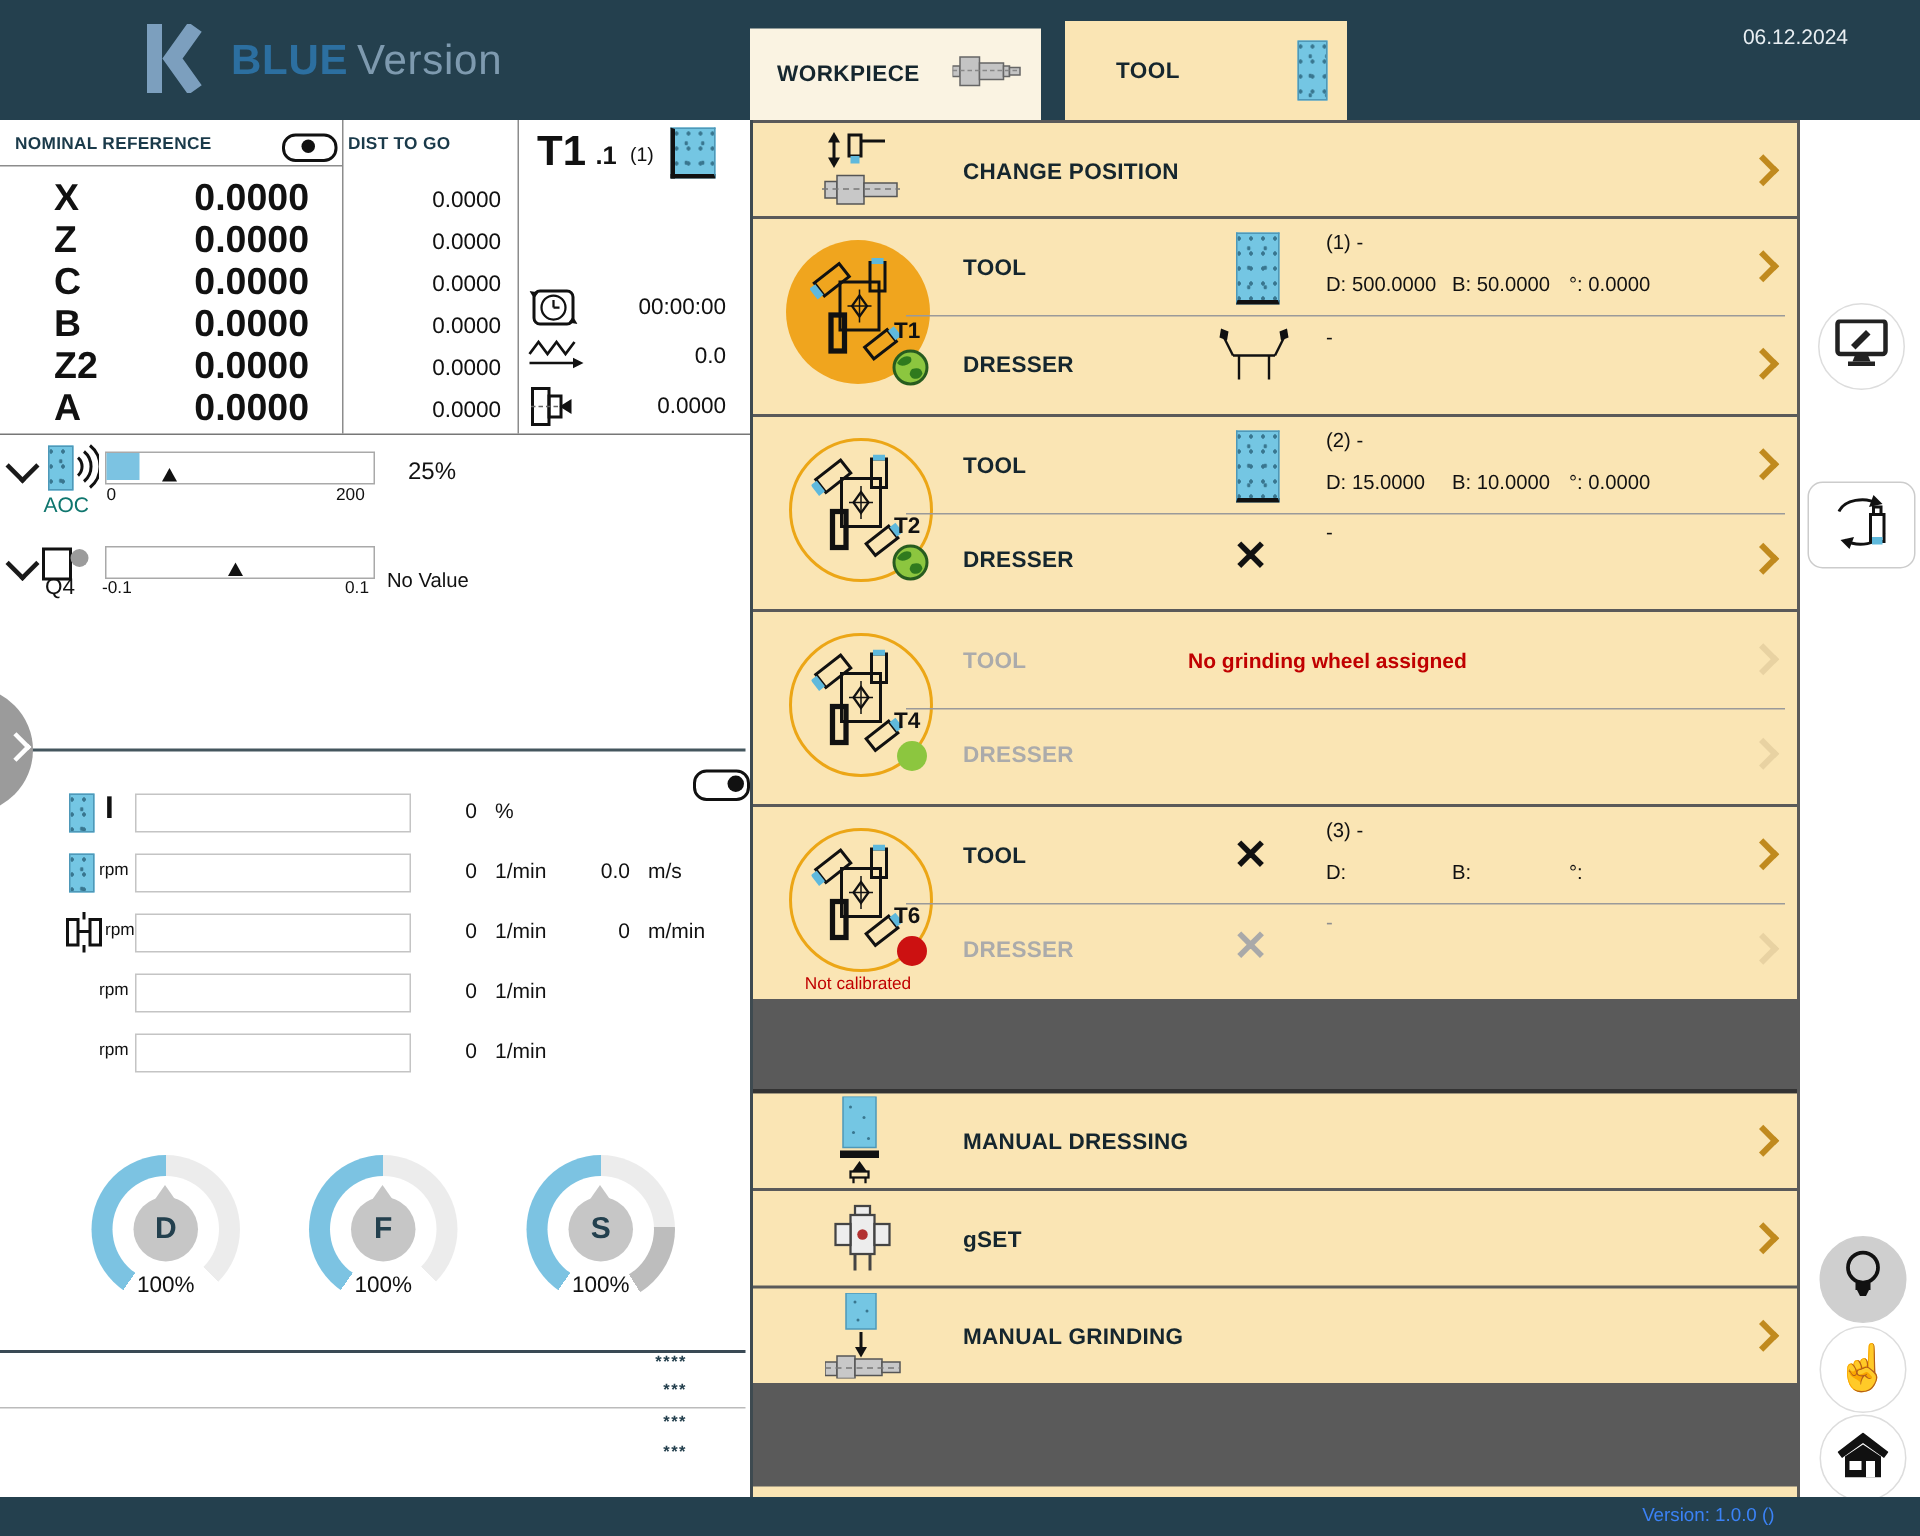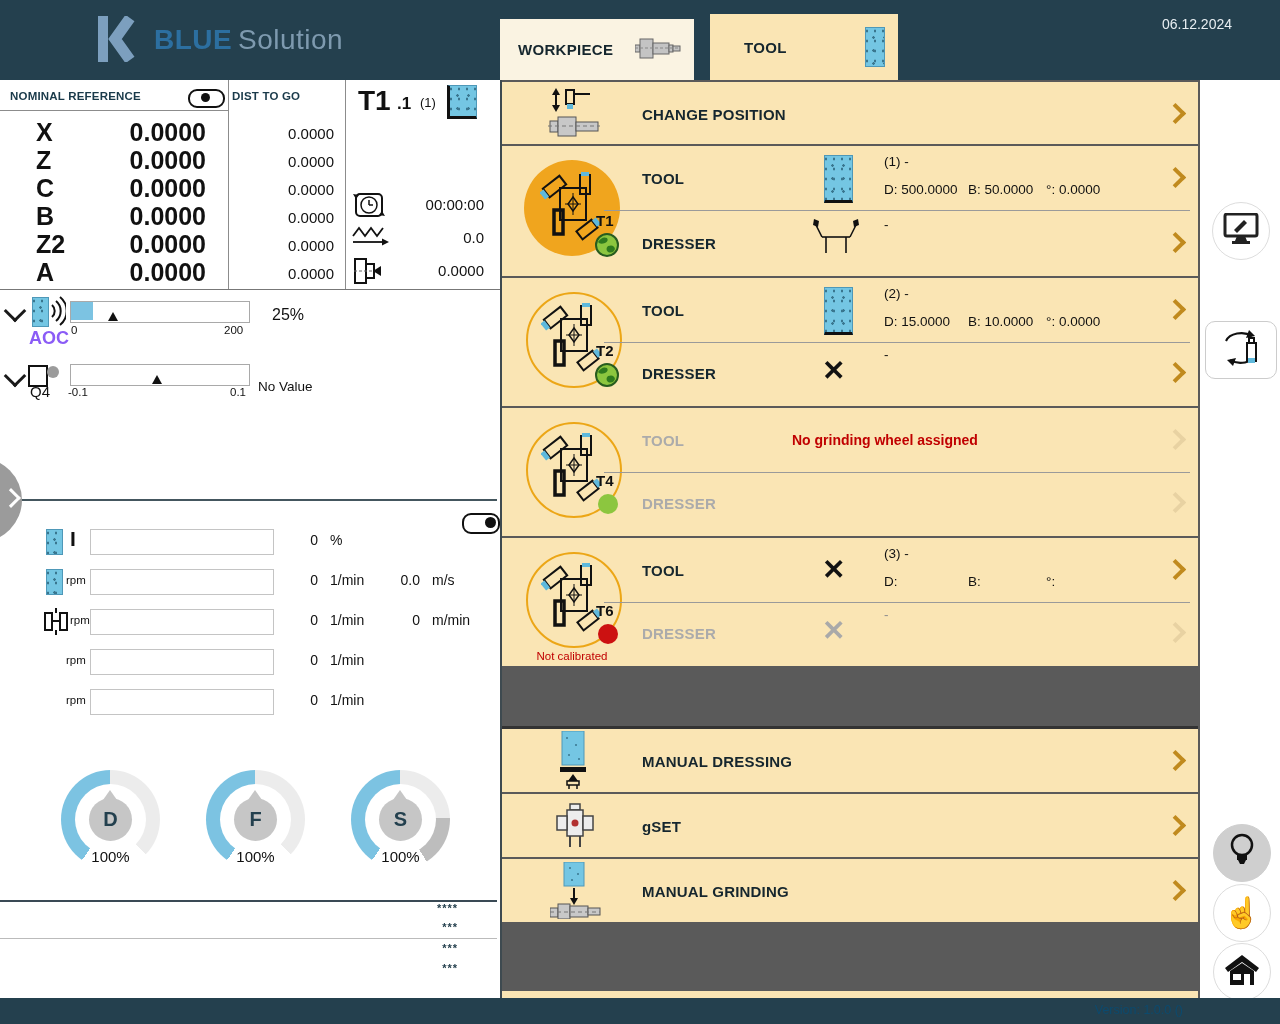--- a/index.html
+++ b/index.html
@@ -69,38 +69,38 @@
   .note{position:absolute;font-size:11.5px;color:#C00000}
   .xmark{position:absolute;font-size:28px;font-weight:bold;color:#111;line-height:28px}
   .xmark.dim{color:#A9A9A9}
   
   .sbtn{position:absolute;background:#fff;border:1px solid #DDD;border-radius:50%;width:56px;height:56px;
         display:flex;align-items:center;justify-content:center;cursor:pointer}
   .sbtn.sq{border-radius:10px;border-color:#CCC}
   .sbtn.gray{background:#CFCFCF;border-color:#CFCFCF}
   
   .bottombar{position:absolute;left:0;top:998px;width:1280px;height:26px;background:#24404E}
-  .version{position:absolute;right:97px;top:1003px;font-size:12.5px;color:#0c4a6e}
+  .version{position:absolute;right:97px;top:1003px;font-size:12.5px;color:#3b82f6}
   .edge-handle{position:absolute;left:-62px;top:458px;width:84px;height:84px;border-radius:50%;background:#9B9B9B;cursor:pointer}
   .edge-chev{position:absolute;left:66px;top:33px;width:11px;height:11px;border-top:3px solid #fff;border-right:3px solid #fff;transform:rotate(45deg)}
 </style>
 </head>
 <body>
 
 <div id="app">
 
   <div class="topbar">
     <span class="abs" style="left:98px;top:16px">
   <svg width="46" height="46" viewBox="0 0 46 46">
     <rect x="0" y="0" width="10" height="46" fill="#7C9FBE"></rect>
     <path d="M32 2 L17 23 L32 44" fill="none" stroke="#7C9FBE" stroke-width="11"></path>
   </svg>
 </span>
     <span class="abs brand-bold" style="left:154px;top:24px">BLUE</span>
-    <span class="abs brand-light" style="left:238px;top:24px">Solution</span>
+    <span class="abs brand-light" style="left:238px;top:24px">Version</span>
 
     <div class="tab" style="left:500px;top:19px;width:194px;height:61px;background:#FAF3E2">
       <span class="tab-label" style="margin-left:18px">WORKPIECE</span>
       <span style="margin-left:22px">
   <svg width="46" height="26" viewBox="0 0 46 26">
     <g fill="#C4C4C4" stroke="#666">
       <rect x="0" y="10" width="5" height="7"></rect>
       <rect x="5" y="4" width="13" height="19"></rect>
       <rect x="18" y="8" width="16" height="11"></rect>
       <rect x="34" y="10" width="4" height="7"></rect>
@@ -208,21 +208,21 @@
     <div class="abs wheel" style="left:32px;top:297px;width:15px;height:28px"></div>
     <span class="abs" style="left:50px;top:296px">
   <svg width="16" height="30" viewBox="0 0 16 30">
     <g stroke="#111" stroke-width="2" fill="none">
       <path d="M2 9 a8 8 0 0 1 0 12"></path>
       <path d="M6 5 a13 13 0 0 1 0 20"></path>
       <path d="M10 1 a18 18 0 0 1 0 28"></path>
     </g>
   </svg>
 </span>
-    <span class="abs" style="left:29px;top:328px;font-size:18px;font-weight:bold;color:#8b5cf6">AOC</span>
+    <span class="abs" style="left:29px;top:328px;font-size:14px;font-weight:normal;color:#0f766e">AOC</span>
     <div class="track" style="left:70px;top:301px">
       <div class="fill" style="width:22px"></div>
     </div>
     <span class="tri" style="left:108px;top:312px"></span>
     <span class="sl-min" style="left:71px;top:324px">0</span>
     <span class="sl-max" style="left:224px;top:324px">200</span>
     <span class="abs" style="left:272px;top:306px;font-size:16px">25%</span>
 
     <span class="abs chevdown" style="left:7px;top:368px"></span>
     <span class="abs" style="left:28px;top:363px">

